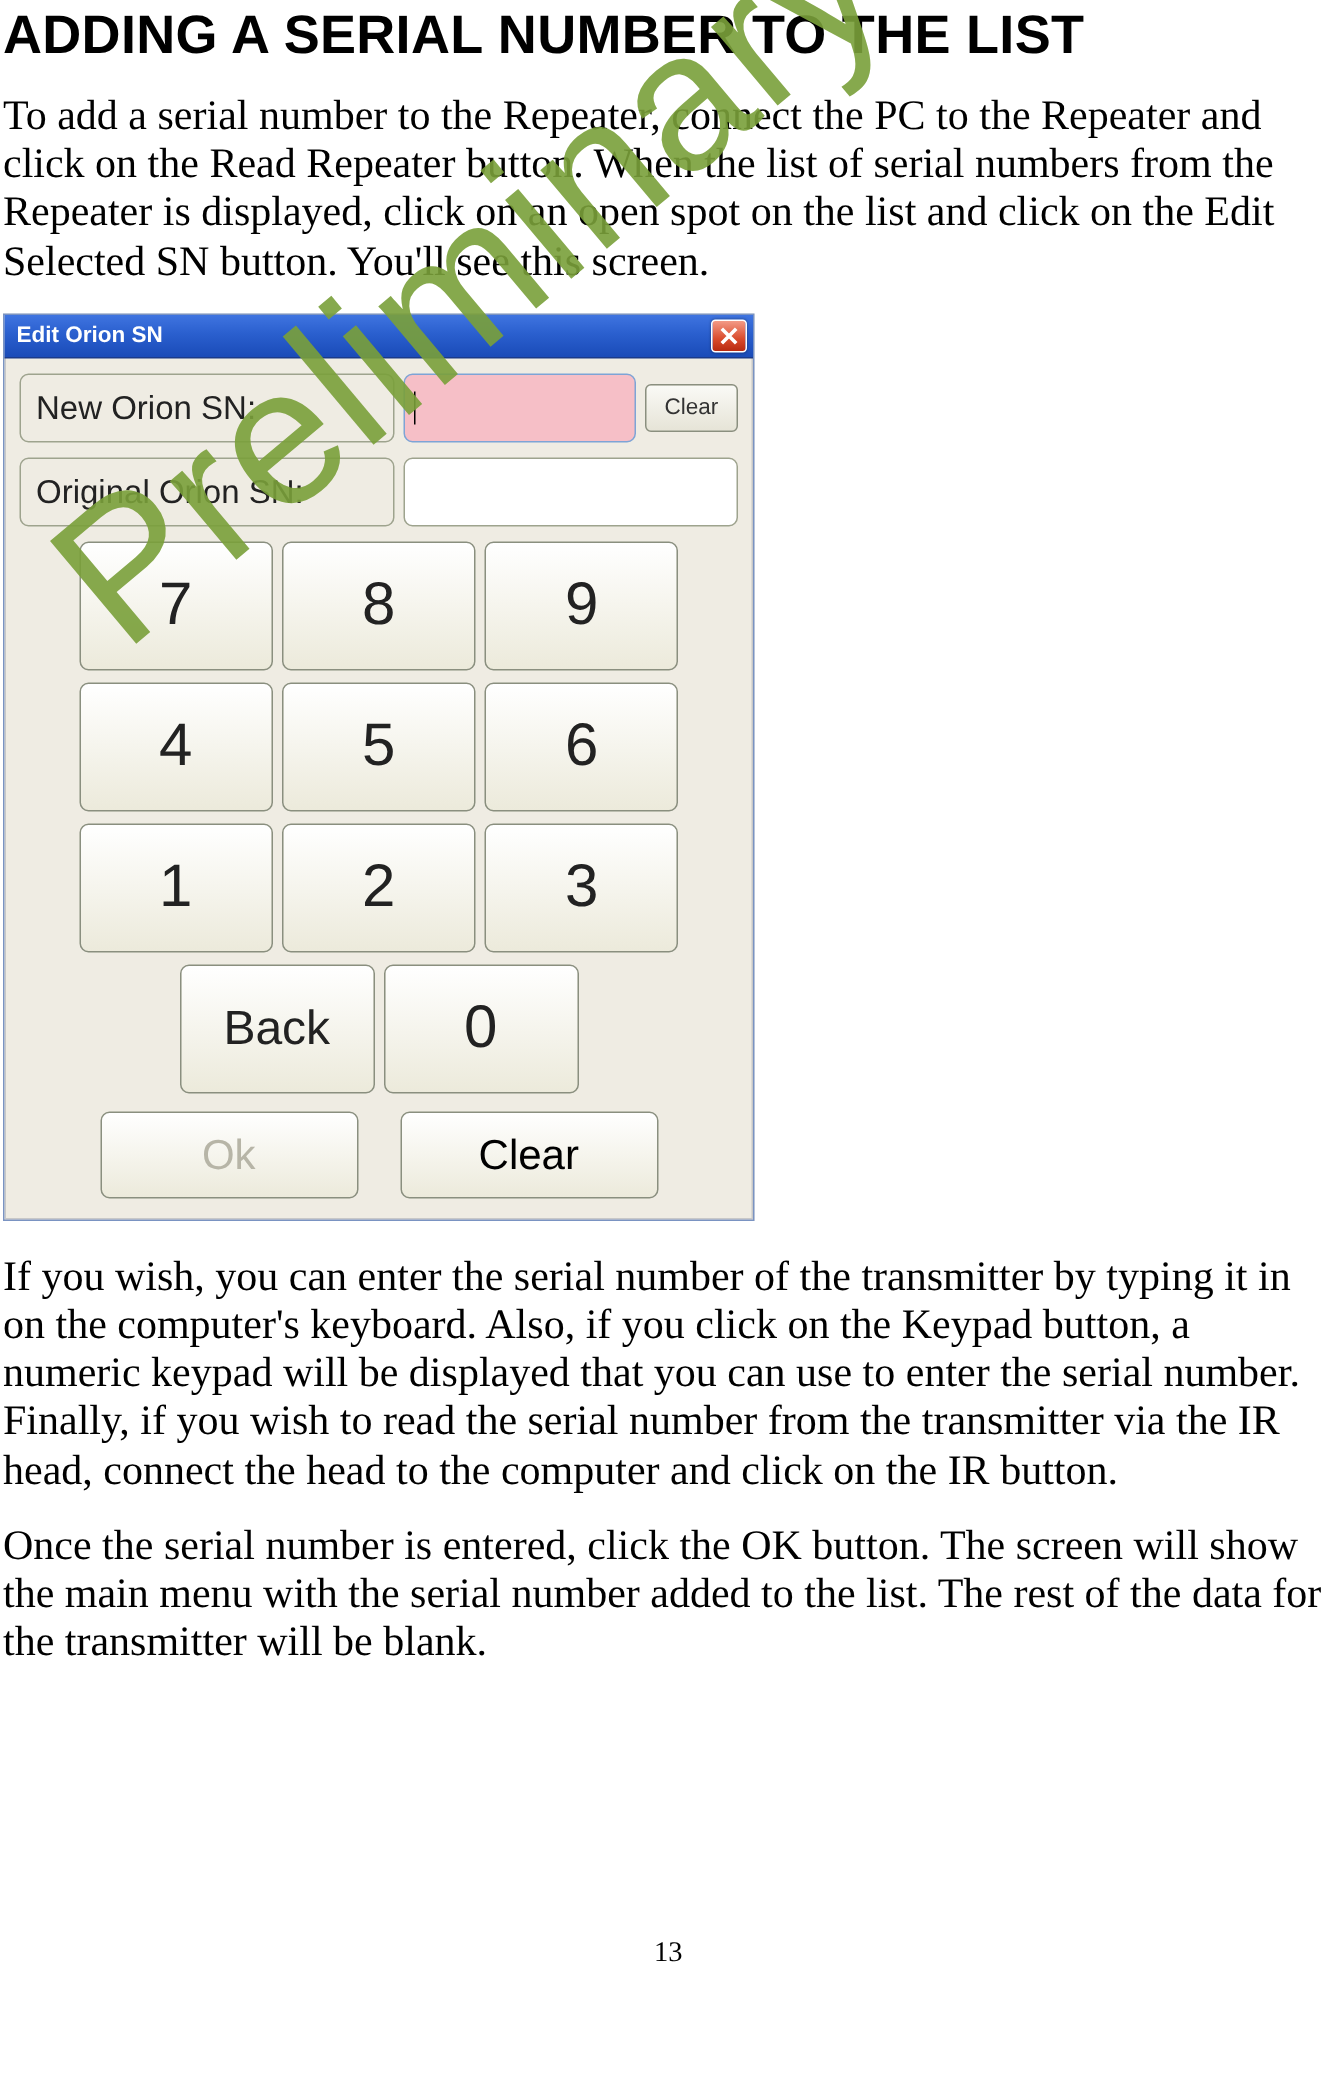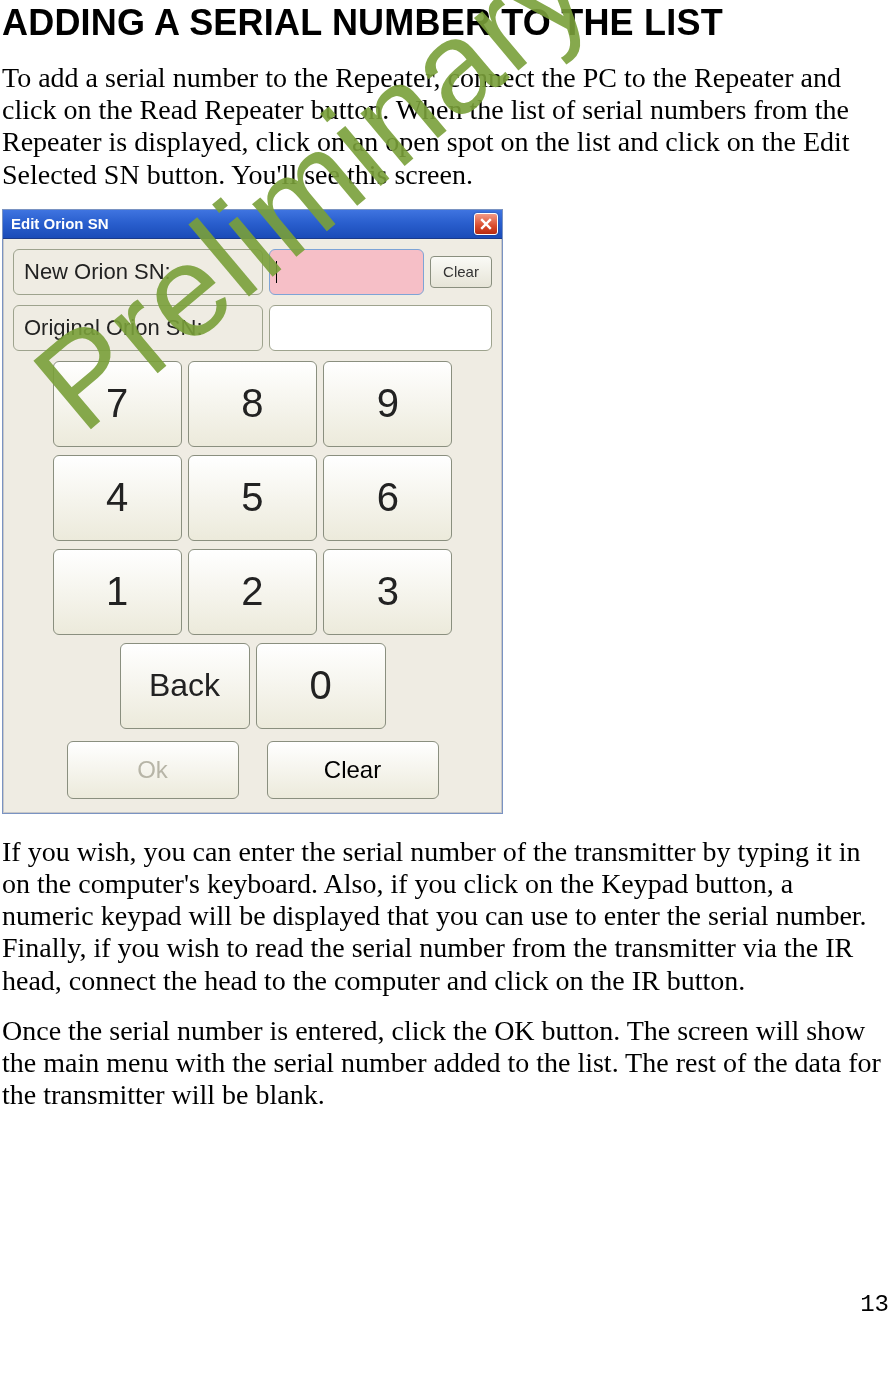--- a/index.html
+++ b/index.html
@@ -20,24 +20,23 @@
     font-size: 36px;
     margin: 2px 0 18px 0;
     letter-spacing: 0.2px;
   }
   p.body {
     font-size: 28px;
     line-height: 1.15;
     margin: 0 0 18px 0;
   }
   .page-num {
-    text-align: right;
-    font-size: 24px;
+    text-align: center;
+    font-size: 19px;
     margin-top: 180px;
-    font-family: Liberation Mono, monospace;
   }
   
   .shot {
     width: 501px;
     margin: 0 0 22px 0;
     position: relative;
   }
   .dlg {
     background: #efece3;
     border: 1px solid #7a93c2;
@@ -126,21 +125,21 @@
     user-select: none;
   }
   .key.small { font-size: 32px; }
   .action-row { display:flex; gap:28px; justify-content:center; margin-top:12px;}
   .act {
     width: 170px; height: 56px;
     border: 1px solid #8a8f7f;
     border-radius: 6px;
     background: linear-gradient(to bottom,#ffffff,#eceadb);
     display:flex; align-items:center; justify-content:center;
-    font-size: 24px;
+    font-size: 28px;
     font-family: Tahoma, Arial, sans-serif;
     cursor: pointer;
     text-align: center;
   }
   .act.disabled { color:#b7b5a7; cursor:default; }
   
   .watermark {
     position: absolute;
     left: 100px; top: 100px;
     width: 820px;

